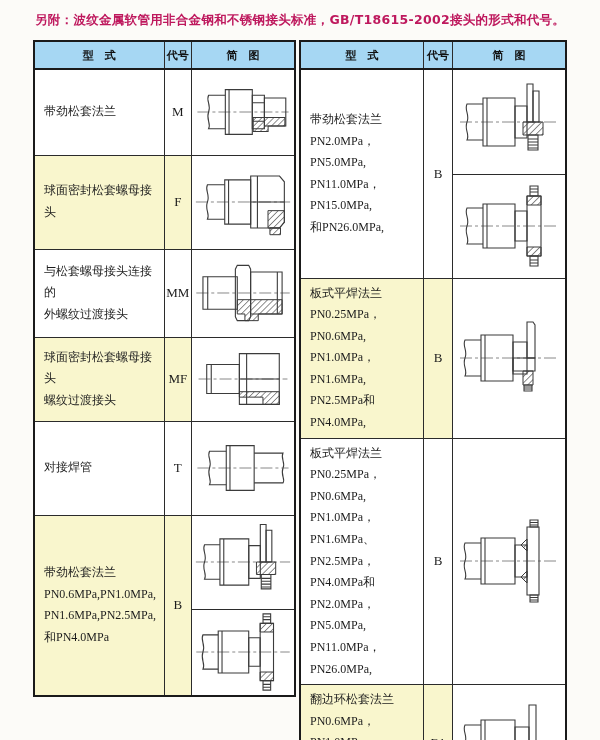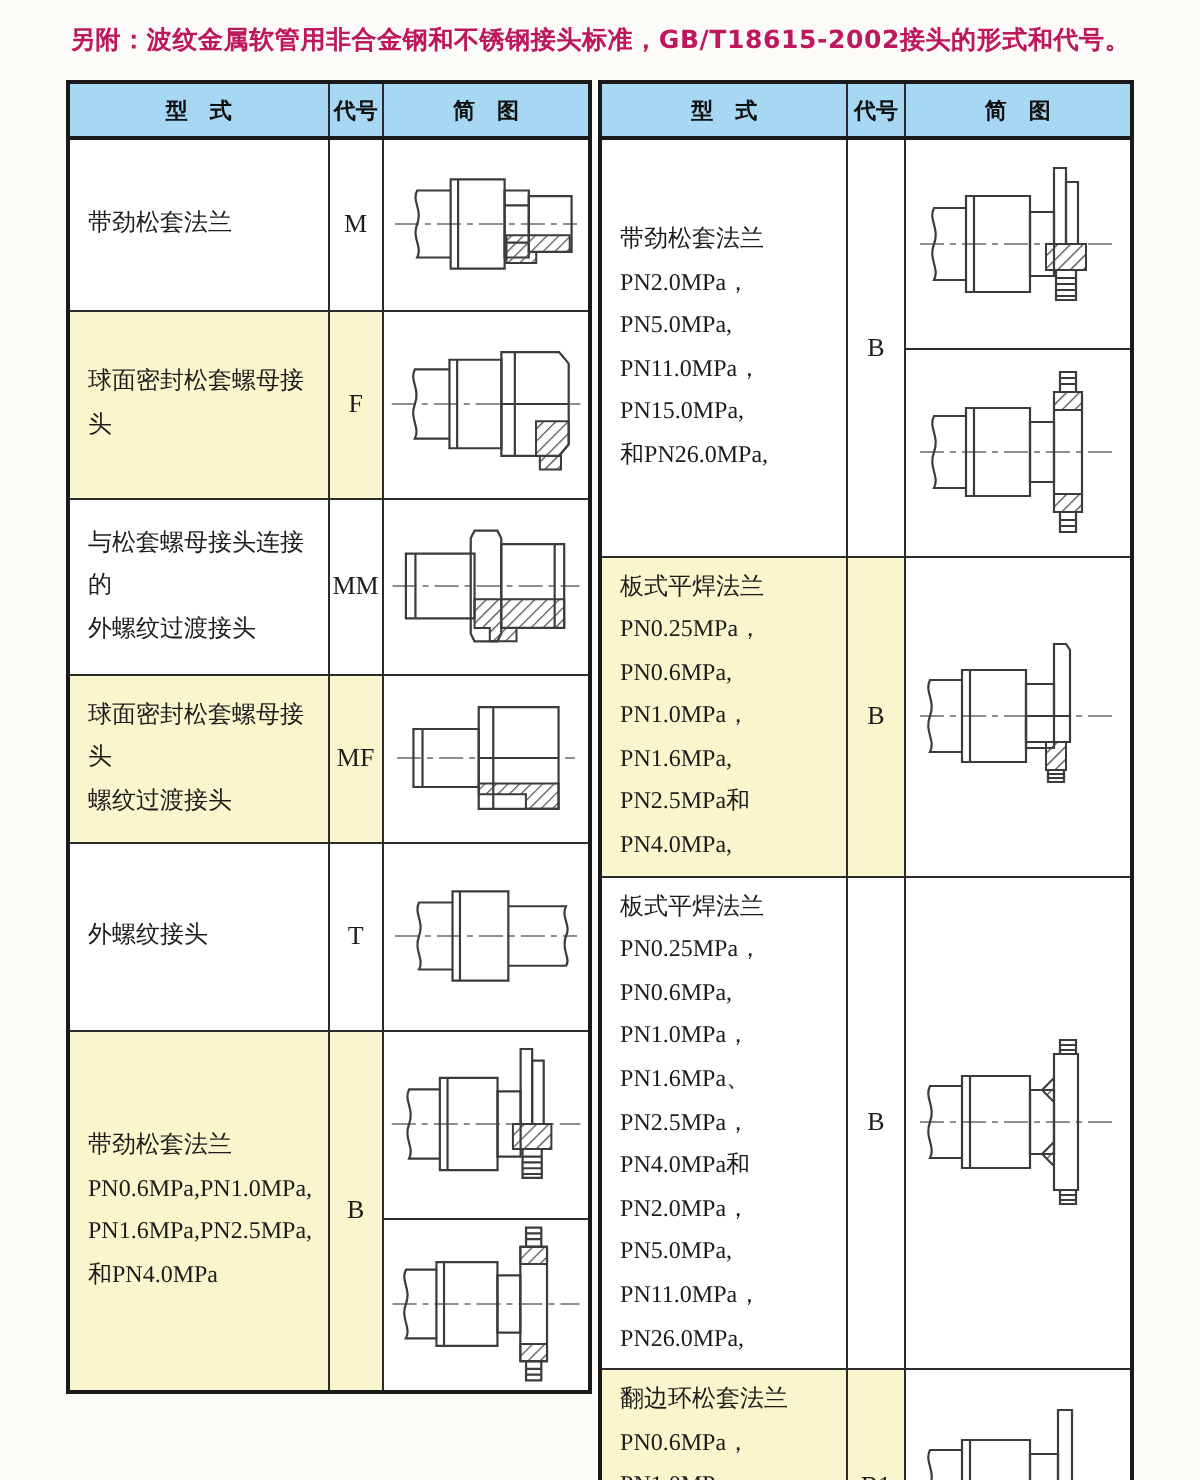--- a/index.html
+++ b/index.html
@@ -140,21 +140,21 @@
             <rect class="ln" x="12" y="27" width="36" height="32"></rect>
             <path class="ln" d="M17,27 V59"></path>
             <rect class="ln" x="48" y="15" width="44" height="56"></rect>
             <path class="ln" d="M56,15 V71 M48,43 H92"></path>
             <polygon class="ht" points="48,57 92,57 92,71 74,71 74,63 48,63"></polygon>
           </svg>
         </td>
       </tr>
 
       <tr style="height:94px">
-        <td class="name">外螺纹接头</td>
+        <td class="name">对接焊管</td>
         <td class="code">T</td>
         <td class="diag">
           <svg class="d" width="100" height="80" viewBox="0 0 104 86">
             <path class="cl" stroke-dasharray="12,3,3,3" d="M3,43 H101"></path>
             <path class="ln" d="M34,25 H16 C13,31 19,35 16,43 C13,51 19,55 16,61 H34"></path>
             <rect class="ln" x="34" y="19" width="30" height="48"></rect>
             <path class="ln" d="M38,19 V67"></path>
             <path class="ln" d="M64,27 H95 C92,33 98,37 95,43 C92,51 98,55 95,59 H64"></path>
           </svg>
         </td>

